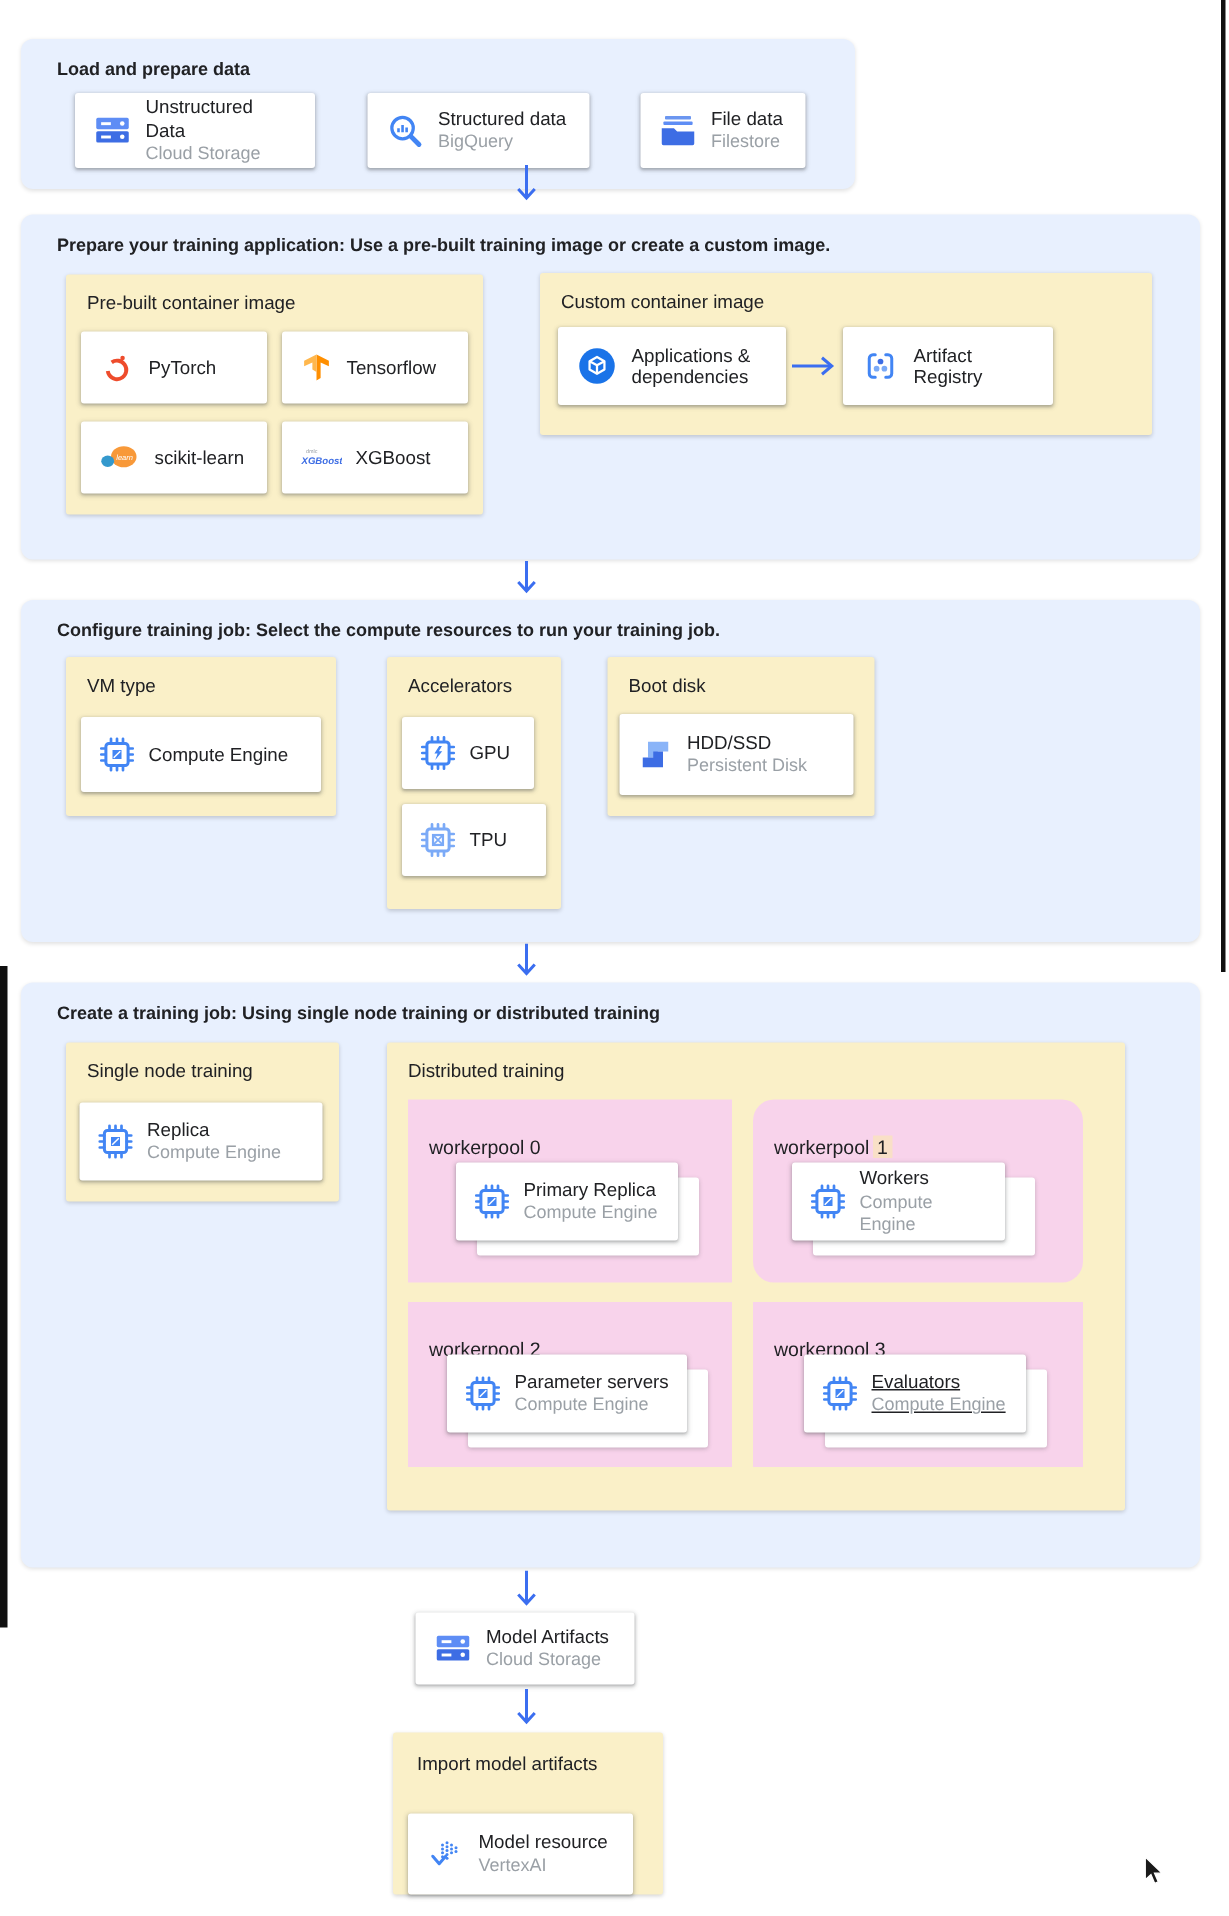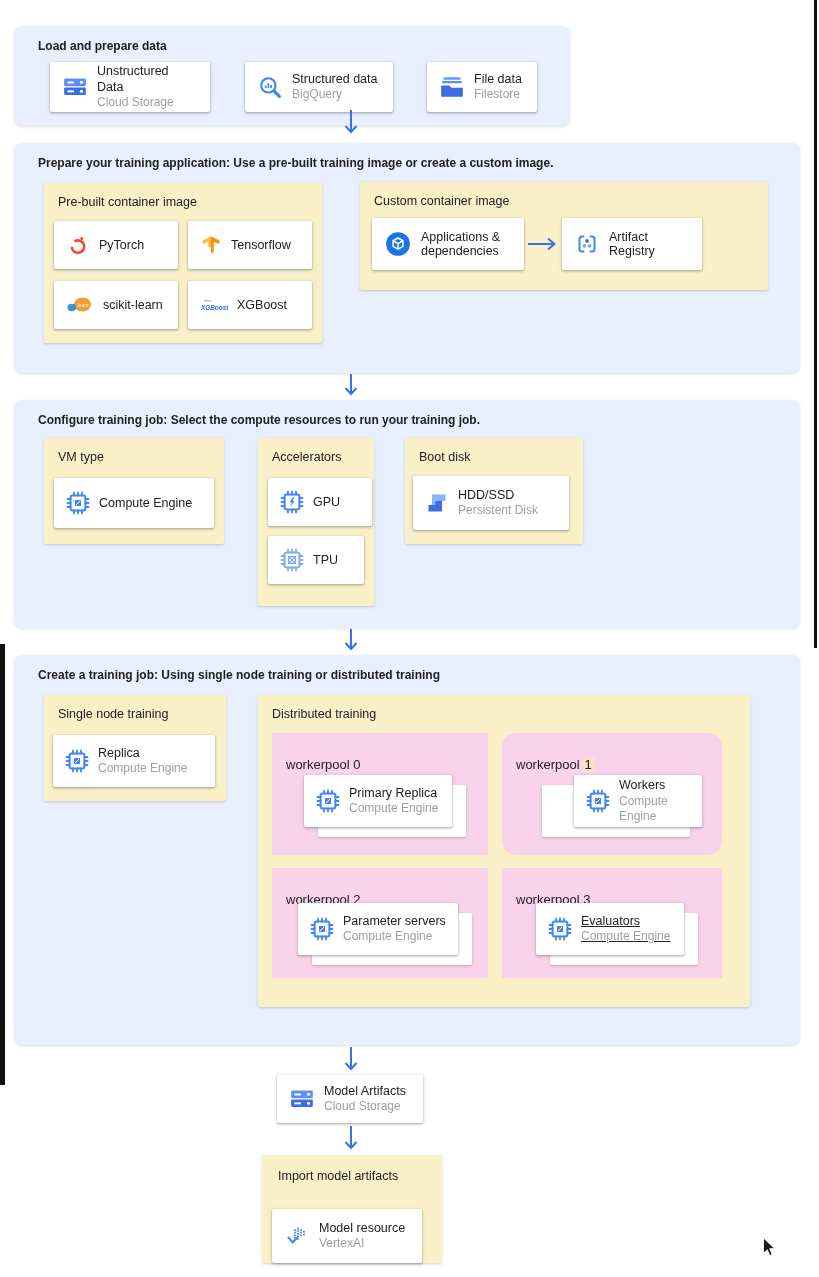--- a/index.html
+++ b/index.html
@@ -192,21 +192,21 @@
           <rect x="9" y="9" width="6" height="6" fill="#4285f4"></rect>
           <path d="M9.8 14.2 L14.2 9.8" stroke="#fff" stroke-width="1"></path>
         </svg>
       </span>
       <span class="lbl">Compute Engine</span>
     </div>
   </div>
 
   <div class="grp" style="left:244px;top:38px;width:116px;height:168px;">
     <div class="grp-title">Accelerators</div>
-    <div class="card" style="left:10px;top:40px;width:104px;height:48px;">
+    <div class="card" style="left:10px;top:40px;width:88px;height:48px;">
       <span class="ic">
         <svg width="24" height="24" viewBox="0 0 24 24">
           <g stroke="#4285f4" stroke-width="1.8" stroke-linecap="round">
             <path d="M8 1.5v3M12 1.5v3M16 1.5v3M8 19.5v3M12 19.5v3M16 19.5v3M1.5 8h3M1.5 12h3M1.5 16h3M19.5 8h3M19.5 12h3M19.5 16h3"></path>
           </g>
           <rect x="4.6" y="4.6" width="14.8" height="14.8" rx="2" fill="none" stroke="#4285f4" stroke-width="2"></rect>
           <path d="M12.8 7.4 L9.6 12.3 h2.1 L10.2 16.6 l4.6-5.7 h-2.2 l2-3.5 z" fill="#4285f4"></path>
         </svg>
       </span>
       <span class="lbl">GPU</span>
@@ -293,21 +293,21 @@
           <span class="sub">Compute Engine</span>
         </span>
       </div>
     </div>
 
     <div class="pool" style="left:244px;top:38px;width:220px;height:122px;border-radius:14px;">
       <div class="pool-title">
         <span>workerpool</span><span class="hl">1</span>
       </div>
       <div class="stack" style="left:40px;top:52px;width:148px;height:52px;"></div>
-      <div class="card" style="left:26px;top:42px;width:128px;height:52px;margin-left:46px;">
+      <div class="card" style="left:26px;top:42px;width:142px;height:52px;">
         <span class="ic">
           <svg width="24" height="24" viewBox="0 0 24 24">
             <g stroke="#4285f4" stroke-width="1.8" stroke-linecap="round">
               <path d="M8 1.5v3M12 1.5v3M16 1.5v3M8 19.5v3M12 19.5v3M16 19.5v3M1.5 8h3M1.5 12h3M1.5 16h3M19.5 8h3M19.5 12h3M19.5 16h3"></path>
             </g>
             <rect x="4.6" y="4.6" width="14.8" height="14.8" rx="2" fill="none" stroke="#4285f4" stroke-width="2"></rect>
             <rect x="9" y="9" width="6" height="6" fill="#4285f4"></rect>
             <path d="M9.8 14.2 L14.2 9.8" stroke="#fff" stroke-width="1"></path>
           </svg>
         </span>

